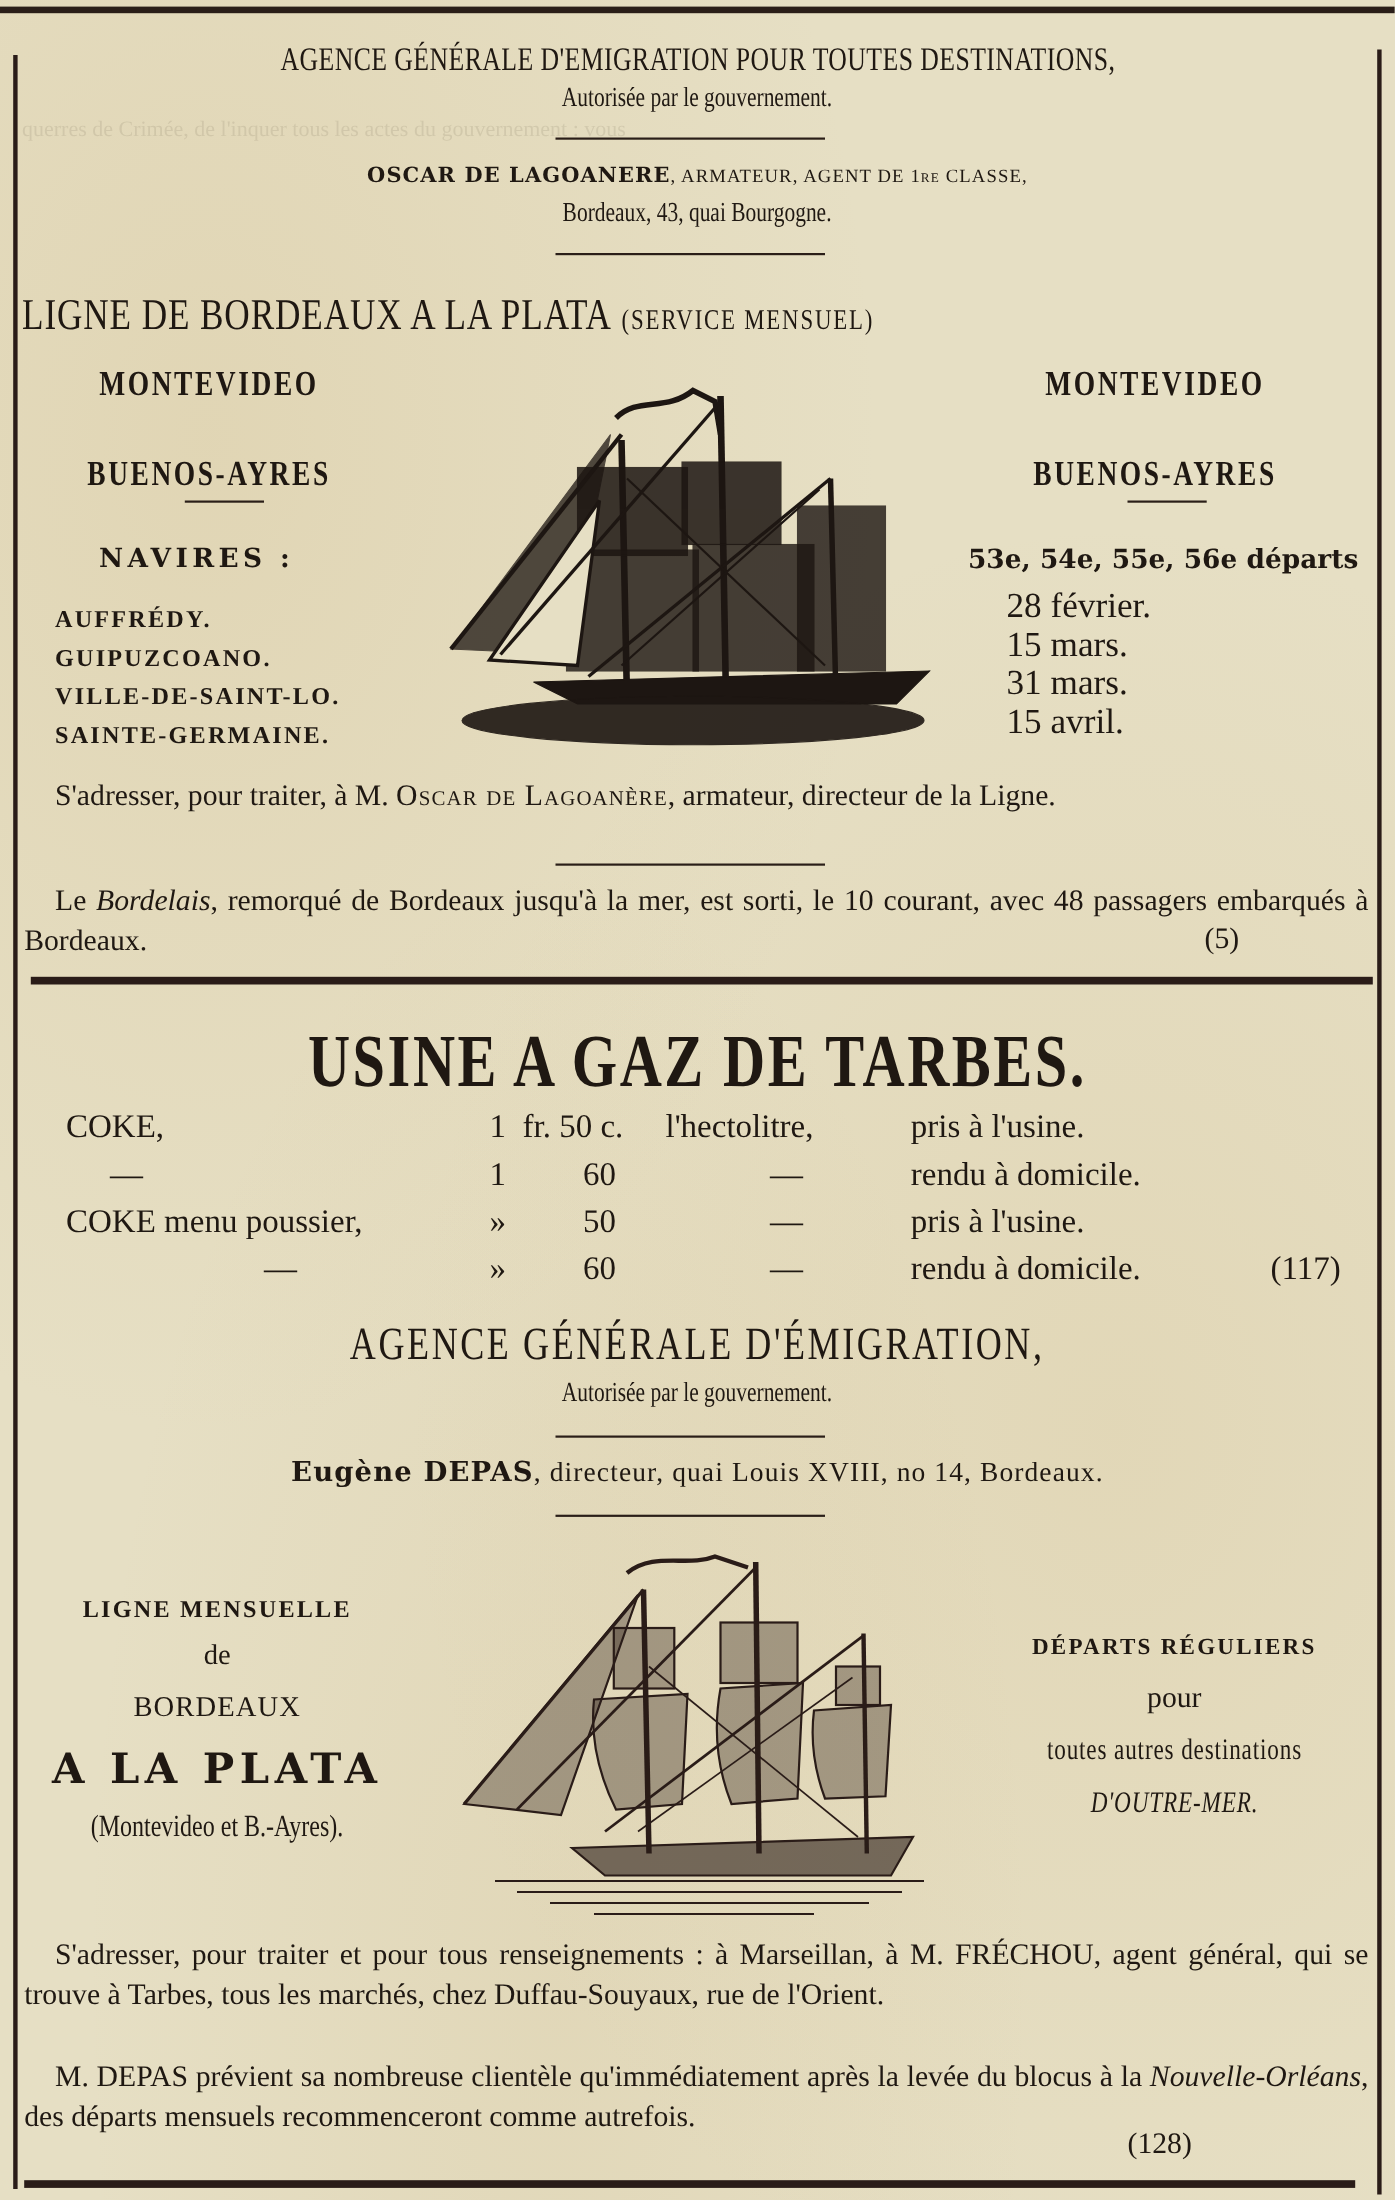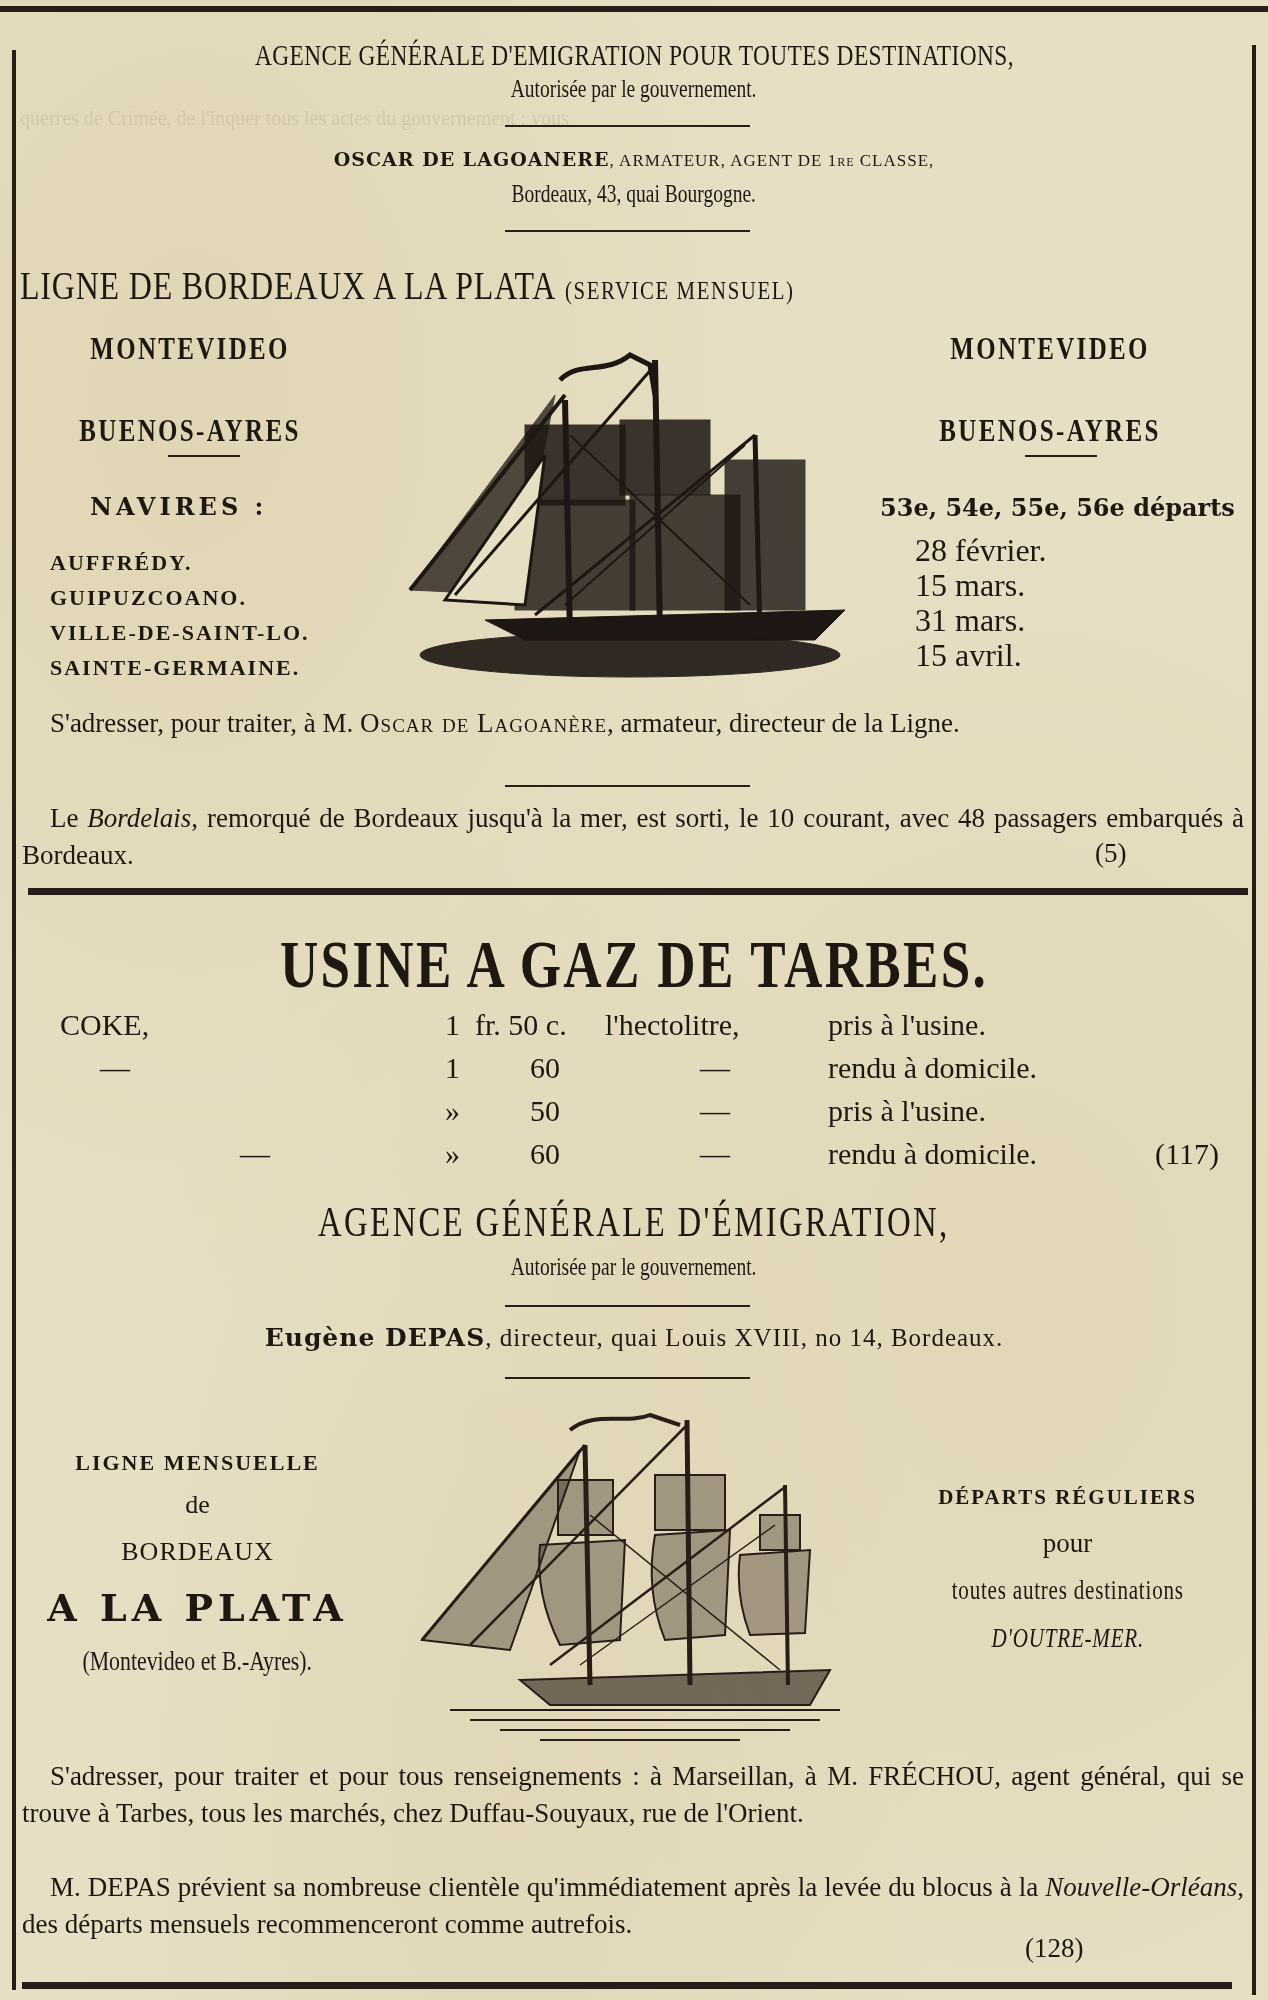--- a/index.html
+++ b/index.html
@@ -173,20 +173,21 @@
       <span style="left:773px">pris à l'usine.</span>
     </div>
     <div class="row">
       <span style="left:45px">—</span>
       <span style="left:390px">1</span>
       <span style="left:475px">60</span>
       <span style="left:645px">—</span>
       <span style="left:773px">rendu à domicile.</span>
     </div>
     <div class="row">
+      <span style="left:5px">COKE menu poussier,</span>
       <span style="left:390px">»</span>
       <span style="left:475px">50</span>
       <span style="left:645px">—</span>
       <span style="left:773px">pris à l'usine.</span>
     </div>
     <div class="row">
       <span style="left:185px">—</span>
       <span style="left:390px">»</span>
       <span style="left:475px">60</span>
       <span style="left:645px">—</span>

